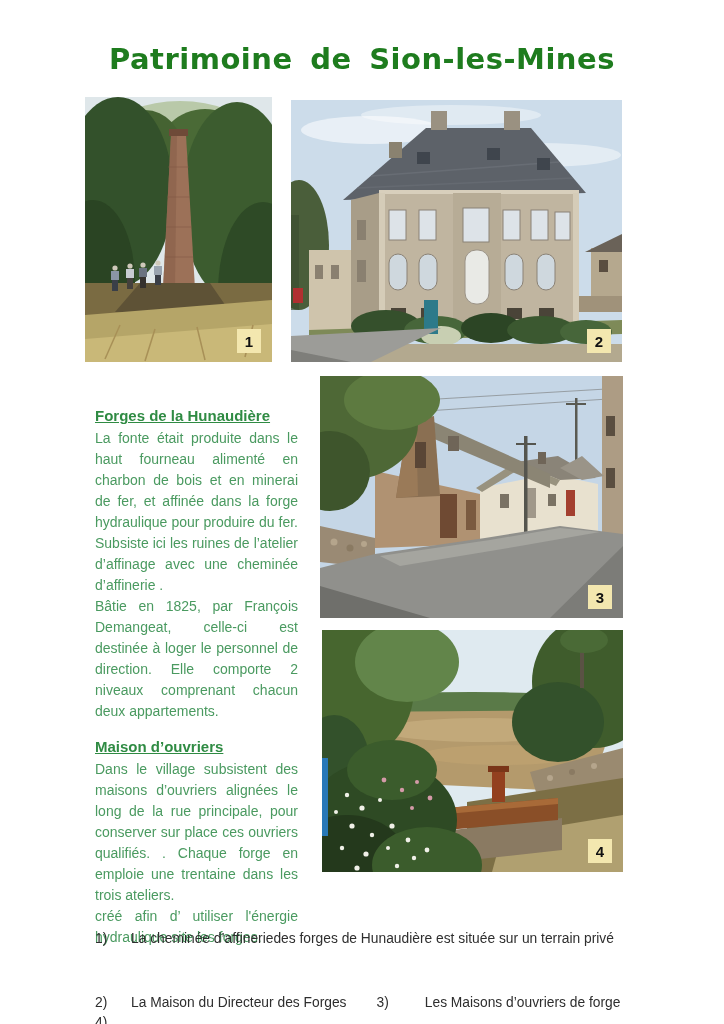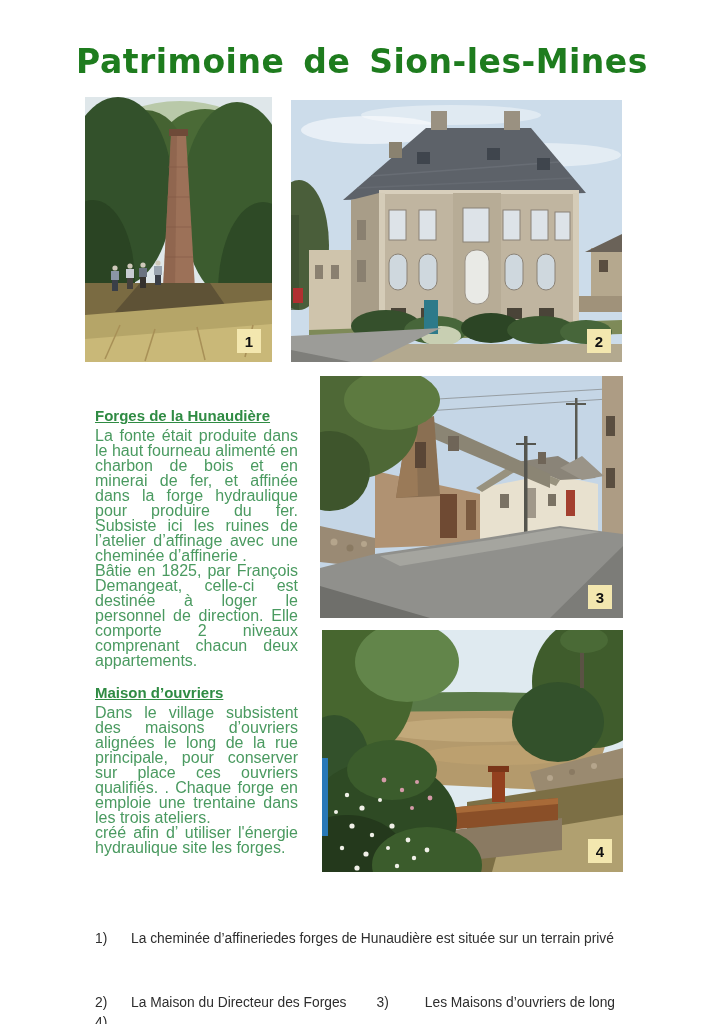--- a/index.html
+++ b/index.html
@@ -13,21 +13,21 @@
   }
   *{margin:0;padding:0;box-sizing:border-box;}
   html,body{background:#fff;}
   .page{
     position:relative;width:724px;height:1024px;background:var(--page-bg);
     font-family:"Liberation Sans","DejaVu Sans",sans-serif;overflow:hidden;
   }
   .title{
     position:absolute;top:42px;left:0;width:100%;text-align:center;
     font-family:"DejaVu Sans","Liberation Sans",sans-serif;
-    font-size:33px;font-weight:800;color:var(--title-green);
+    font-size:29px;font-weight:800;color:var(--title-green);
     letter-spacing:0.5px;word-spacing:7px;
   }
   .photo{position:absolute;overflow:hidden;background:#dfe7ea;}
   .photo svg{display:block;width:100%;height:100%;}
   .photo-1{left:85px;top:97px;width:187px;height:265px;}
   .photo-2{left:291px;top:100px;width:331px;height:262px;}
   .photo-3{left:320px;top:376px;width:303px;height:242px;}
   .photo-4{left:322px;top:630px;width:301px;height:242px;}
   .badge{
     position:absolute;right:11px;bottom:9px;width:24px;height:24px;
@@ -37,21 +37,21 @@
   }
   .text-col{
     position:absolute;left:95px;top:391px;width:203px;
     color:var(--body-green);
   }
   .sec-heading{
     font-size:15px;font-weight:bold;color:var(--heading-green);
     text-decoration:underline;margin-top:16px;margin-bottom:4px;
   }
   .sec-body{
-    font-size:16px;line-height:15px;text-align:justify;
+    font-size:14px;line-height:21px;text-align:justify;
   }
   .captions{
     position:absolute;left:95px;top:886px;width:560px;
     color:var(--caption-color);font-size:13.8px;line-height:20.5px;
   }
   .cap-line{display:flex;align-items:baseline;}
   .cap-num{display:inline-block;width:36px;flex:none;}
   .cap-num-inline{display:inline-block;margin-left:30px;margin-right:36px;flex:none;}
   .cap-text{display:inline-block;margin-top:43px;}
 </style>
@@ -287,20 +287,20 @@
 
   <div class="captions">
     <div class="cap-line">
       <span class="cap-num">1)</span>
       <span class="cap-text">La cheminée d’affineriedes forges de Hunaudière est située sur un terrain privé</span>
     </div>
     <div class="cap-line">
       <span class="cap-num">2)</span>
       <span class="cap-text">La Maison du Directeur des Forges</span>
       <span class="cap-num-inline">3)</span>
-      <span class="cap-text">Les Maisons d’ouvriers de long</span>
+      <span class="cap-text">Les Maisons d’ouvriers de forge</span>
     </div>
     <div class="cap-line">
       <span class="cap-num">4)</span>
     </div>
   </div>
 
 </div>
 
 </body></html>

